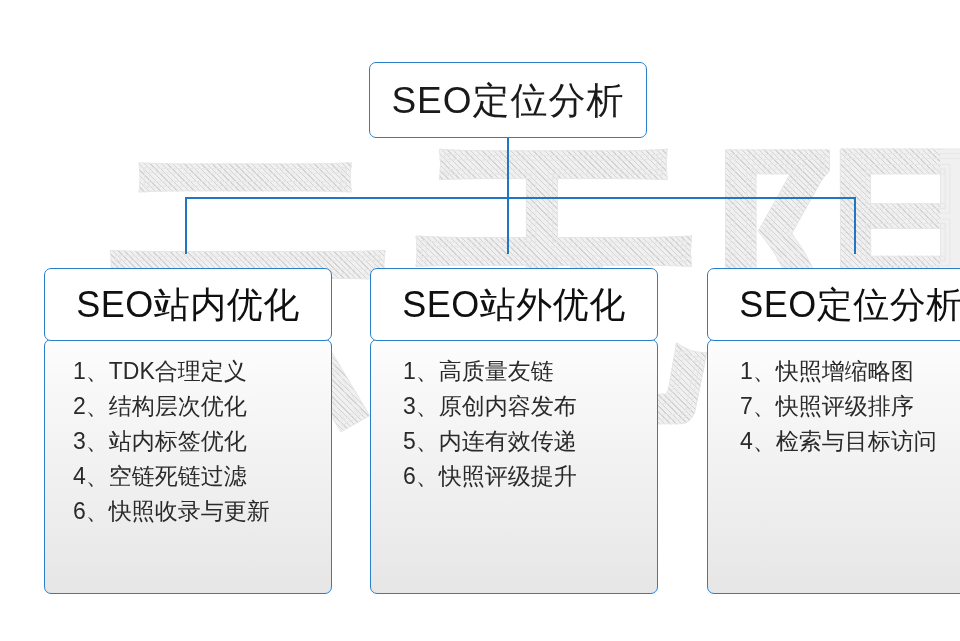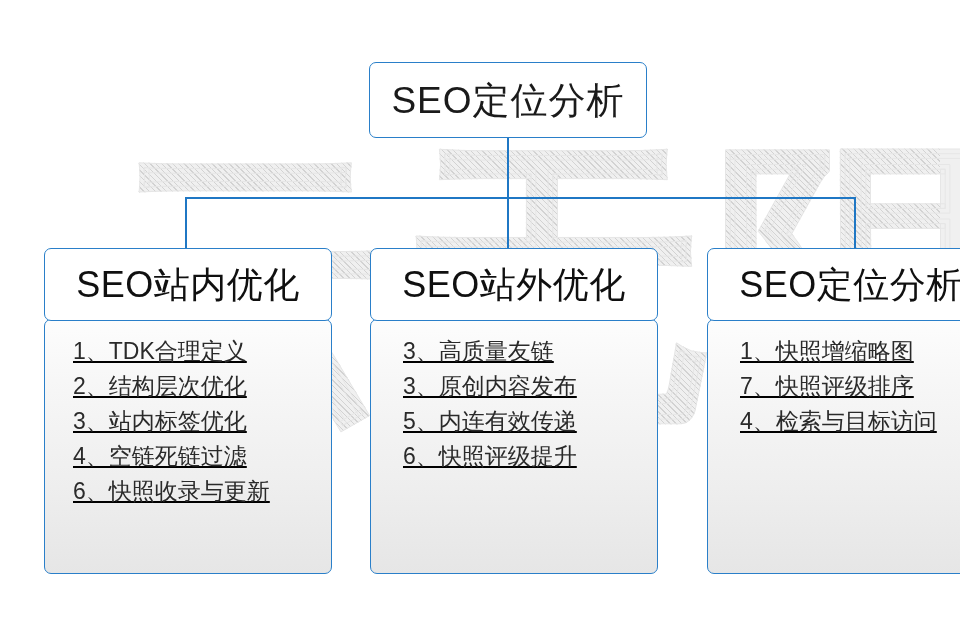--- a/index.html
+++ b/index.html
@@ -71,21 +71,21 @@
     font-size:37px;
     color:#1a1a1a;
     font-weight:400;
     letter-spacing:1px;
     line-height:1;
   }
 
   
   .col{
     position:absolute;
-    top:248px;
+    top:268px;
     width:288px;
     z-index:3;
   }
   .col-1{left:4px;}
   .col-2{left:330px;}
   .col-3{left:667px;}
 
   .col-head{
     box-sizing:border-box;
     height:73px;
@@ -107,21 +107,20 @@
     box-sizing:border-box;
     margin-top:-2px;
     height:255px;
     border:1.4px solid #2a7fc9;
     border-radius:7px;
     background:linear-gradient(180deg,#fdfdfd 0%, #f6f6f6 28%, #efefef 62%, #e6e6e6 100%);
     padding:14px 0 0 0;
     position:relative;
     z-index:3;
     overflow:hidden;
-    text-decoration:underline;
   }
   .item{
     font-size:23px;
     color:#2a2a2a;
     line-height:35px;
     padding-left:28px;
     white-space:nowrap;
     font-weight:400;
   }
   .col-2 .item,.col-3 .item{padding-left:32px;}
@@ -157,21 +156,21 @@
       <div class="item">4、空链死链过滤</div>
       <div class="item">6、快照收录与更新</div>
     </div>
   </div>
 
   <div class="col col-2">
     <div class="col-head">
       <div class="col-head-title">SEO站外优化</div>
     </div>
     <div class="col-body">
-      <div class="item">3、高质量友链</div>
+      <div class="item">1、高质量友链</div>
       <div class="item">3、原创内容发布</div>
       <div class="item">5、内连有效传递</div>
       <div class="item">6、快照评级提升</div>
     </div>
   </div>
 
   <div class="col col-3">
     <div class="col-head">
       <div class="col-head-title">SEO定位分析</div>
     </div>

